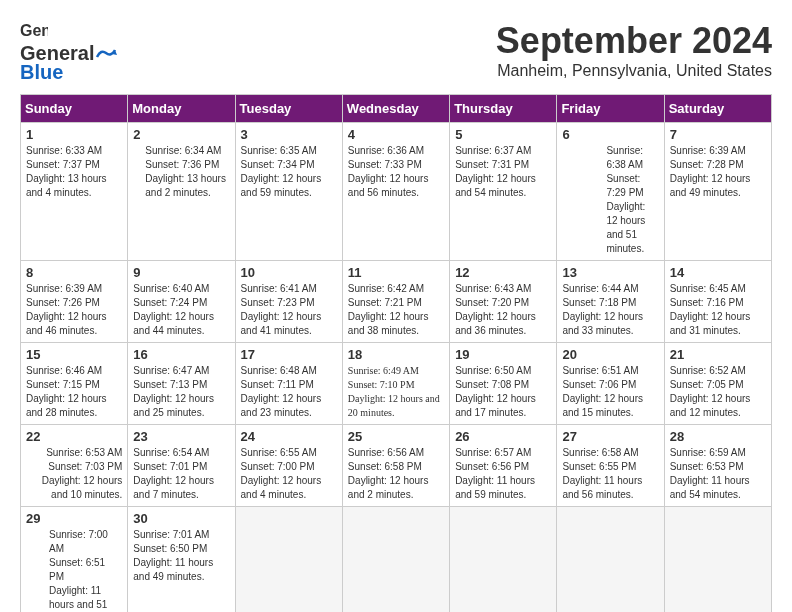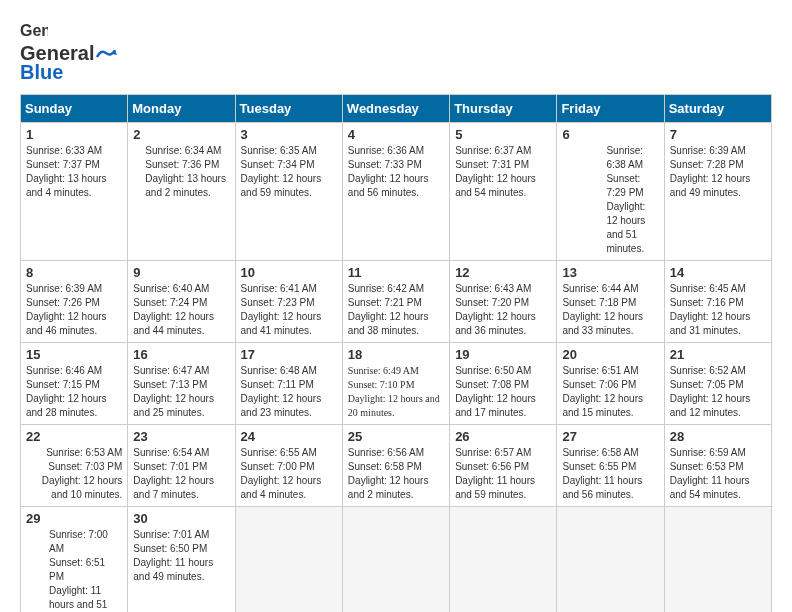--- a/index.html
+++ b/index.html
@@ -37,21 +37,21 @@
     .location-title {
       font-size: 16px;
       color: #333;
     }
     table {
       width: 100%;
       border-collapse: collapse;
       table-layout: fixed;
     }
     th {
-      background-color: #0369a1;
+      background-color: #701a75;
       color: #fff;
       font-size: 13px;
       font-weight: bold;
       padding: 6px 4px;
       text-align: left;
       border: 1px solid #ccc;
     }
     td {
       border: 1px solid #ccc;
       vertical-align: top;
@@ -87,20 +87,24 @@
     </div>
     <div style="display:flex;align-items:center;gap:0;">
       <span style="font-size:20px;font-weight:bold;color:#333;">General</span>
       <svg width="22" height="18" viewBox="0 0 22 18" style="margin-left:1px;">
         <path d="M2 12 Q6 4 11 8 Q16 12 20 5" stroke="#1565c0" stroke-width="2.5" fill="none"></path>
         <polygon points="20,5 22,10 17,9" fill="#1565c0"></polygon>
       </svg>
     </div>
     <span style="font-size:20px;font-weight:bold;color:#1565c0;margin-top:-4px;">Blue</span>
   </div>
+  <div class="title-area">
+    <div class="month-title">September 2024</div>
+    <div class="location-title">Manheim, Pennsylvania, United States</div>
+  </div>
 </div>
 
 <table>
   <thead>
     <tr>
     <th>Sunday</th>
         <th>Monday</th>
         <th>Tuesday</th>
         <th>Wednesday</th>
         <th>Thursday</th>

